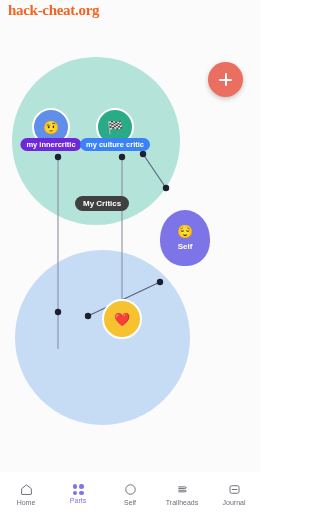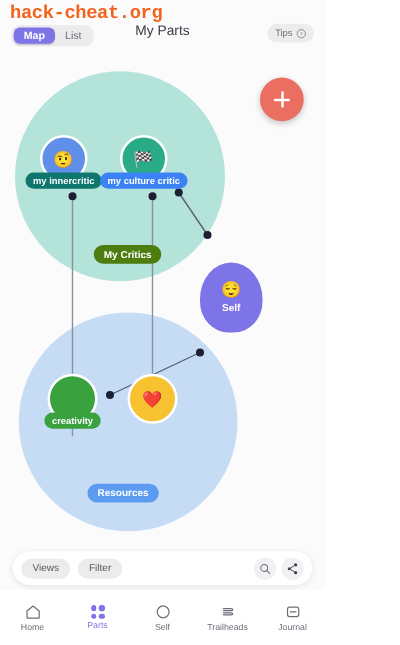--- a/index.html
+++ b/index.html
@@ -11,21 +11,21 @@
     position:relative;
   }
   #app{
     position:absolute;inset:0;
     background:#fbfbfc;
     overflow:hidden;
   }
   
   .watermark{
     position:absolute;top:2px;left:8px;
-    font-family:Liberation Mono, monospace;
+    font-family:Liberation Serif, serif;
     font-weight:bold;font-size:15px;
     color:#f4631e;letter-spacing:-0.3px;
     z-index:60;pointer-events:none;text-align:right;
   }
   
   .header{
     position:absolute;top:0;left:0;right:0;height:44px;
     background:#fbfbfc;z-index:40;
   }
   .seg{
@@ -86,21 +86,21 @@
     left:15px;top:206px;width:175px;height:175px;
     background:#c6dcf5;
   }
   .group-pill{
     position:absolute;border-radius:9px;
     height:15px;padding:0 8px;
     display:flex;align-items:center;justify-content:center;
     font-size:8px;color:#ffffff;font-weight:bold;
     z-index:22;white-space:nowrap;
   }
-  .pill-critics{background:#4d7c0f;left:75px;top:152px;}
+  .pill-critics{background:#404040;left:75px;top:152px;}
   .pill-resources{background:#5b9cf0;left:70px;top:343px;}
   
   .node{position:absolute;z-index:25;}
   .node-ring{
     position:relative;border-radius:50%;
     display:flex;align-items:center;justify-content:center;
     box-sizing:border-box;border:2.5px solid #fff;
   }
   .node-emoji{font-size:13px;line-height:1;}
   .node-label{
@@ -161,36 +161,20 @@
     background:#7d74e8;display:block;
   }
 </style>
 </head>
 <body>
 
 <div id="app">
 
   <div class="watermark">hack-cheat.org</div>
 
-  <div class="header">
-    <div class="seg">
-      <div class="seg-item active">Map</div>
-      <div class="seg-item">List</div>
-    </div>
-    <div class="page-title">My Parts</div>
-    <div class="tips">
-      <span>Tips</span>
-      <span>
-        <svg width="8" height="8" viewBox="0 0 16 16">
-          <circle cx="8" cy="8" r="6.6" fill="none" stroke="#6d6e78" stroke-width="1.2"></circle>
-          <text x="8" y="11.3" font-size="8" text-anchor="middle" fill="#6d6e78" font-family="Liberation Sans, sans-serif">?</text>
-        </svg>
-      </span>
-    </div>
-  </div>
 
   <div class="canvas">
 
     <div class="group-blob group-critics"></div>
     <div class="group-blob group-resources"></div>
 
     <svg class="svg-layer" width="260" height="472">
       <line x1="58" y1="113" x2="58" y2="305" stroke="#8b8fa3" stroke-width="1.1"></line>
       <line x1="122" y1="113" x2="122" y2="288" stroke="#8b8fa3" stroke-width="1.1"></line>
       <line x1="143" y1="110" x2="166" y2="144" stroke="#5a5f78" stroke-width="1.1"></line>
@@ -199,79 +183,52 @@
       <circle cx="122" cy="113" r="3.2" fill="#1d2033"></circle>
       <circle cx="143" cy="110" r="3.2" fill="#1d2033"></circle>
       <circle cx="166" cy="144" r="3.2" fill="#1d2033"></circle>
       <circle cx="160" cy="238" r="3.2" fill="#1d2033"></circle>
       <circle cx="88" cy="272" r="3.2" fill="#1d2033"></circle>
       <circle cx="58" cy="268" r="3.2" fill="#1d2033"></circle>
       <circle cx="122" cy="265" r="3.2" fill="#1d2033"></circle>
     </svg>
 
     <div class="group-pill pill-critics">My Critics</div>
-    <div class="group-pill pill-resources">Resources</div>
 
     <div class="node" style="left:32px;top:64px;">
       <div class="node-ring" style="width:38px;height:38px;background:#5f8fe8;">
         <span class="node-emoji">🤨</span>
       </div>
-      <div class="node-label" style="background:#0f766e;top:30px;">my innercritic</div>
+      <div class="node-label" style="background:#6d28d9;top:30px;">my innercritic</div>
     </div>
 
     <div class="node" style="left:96px;top:64px;">
       <div class="node-ring" style="width:38px;height:38px;background:#2aab87;">
         <span class="node-emoji">🏁</span>
       </div>
       <div class="node-label" style="background:#3b82f6;top:30px;">my culture critic</div>
     </div>
 
-    <div class="node" style="left:38px;top:255px;">
-      <div class="node-ring" style="width:40px;height:40px;background:#3aa13f;">
-        <span class="node-emoji"></span>
-      </div>
-      <div class="node-label" style="background:#3aa13f;top:31px;">creativity</div>
-    </div>
 
     <div class="node" style="left:102px;top:255px;">
       <div class="node-ring" style="width:40px;height:40px;background:#f6c230;">
         <span class="node-emoji">❤️</span>
       </div>
     </div>
 
     <div class="self-blob">
       <span class="node-emoji">😌</span>
       <span class="self-label">Self</span>
     </div>
 
     <div class="fab">
       <span class="plus"></span>
     </div>
   </div>
 
-  <div class="toolbar">
-    <div class="tb-chip">Views</div>
-    <div class="tb-chip">Filter</div>
-    <div class="tb-spacer"></div>
-    <div class="tb-circle">
-      <svg width="10" height="10" viewBox="0 0 16 16">
-        <circle cx="7" cy="7" r="4.4" fill="none" stroke="#6d6e78" stroke-width="1.3"></circle>
-        <line x1="10.3" y1="10.3" x2="14" y2="14" stroke="#6d6e78" stroke-width="1.3" stroke-linecap="round"></line>
-      </svg>
-    </div>
-    <div class="tb-circle">
-      <svg width="10" height="10" viewBox="0 0 16 16">
-        <circle cx="12" cy="3" r="2" fill="#3c3d47"></circle>
-        <circle cx="12" cy="13" r="2" fill="#3c3d47"></circle>
-        <circle cx="4" cy="8" r="2" fill="#3c3d47"></circle>
-        <line x1="5.6" y1="7" x2="10.4" y2="4" stroke="#3c3d47" stroke-width="1.2"></line>
-        <line x1="5.6" y1="9" x2="10.4" y2="12" stroke="#3c3d47" stroke-width="1.2"></line>
-      </svg>
-    </div>
-  </div>
 
   <div class="navbar">
     <div class="nav-item">
       <svg width="15" height="15" viewBox="0 0 20 20">
         <path d="M3.5 9 L10 3.8 L16.5 9 L16.5 16 Q16.5 16.6 15.9 16.6 L4.1 16.6 Q3.5 16.6 3.5 16 Z" fill="none" stroke="#6d6e78" stroke-width="1.3" stroke-linejoin="round"></path>
       </svg>
       <span class="nav-label">Home</span>
     </div>
     <div class="nav-item active">
       <span class="dot-grid">

